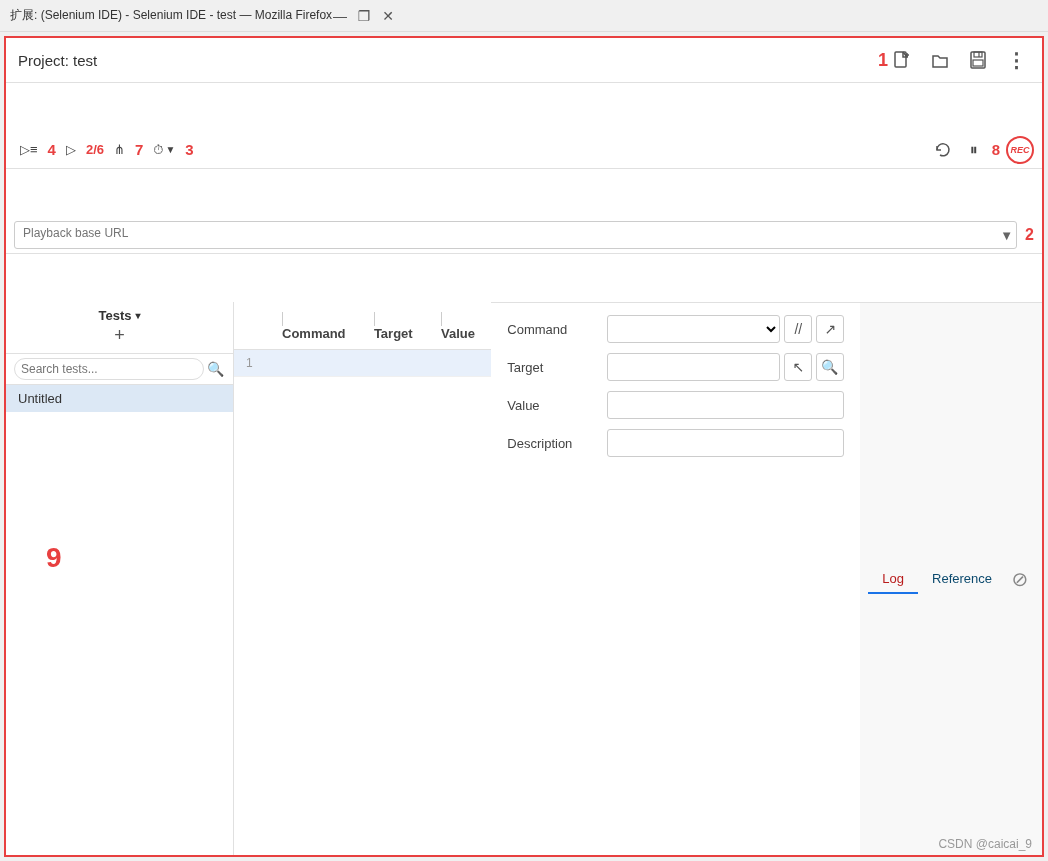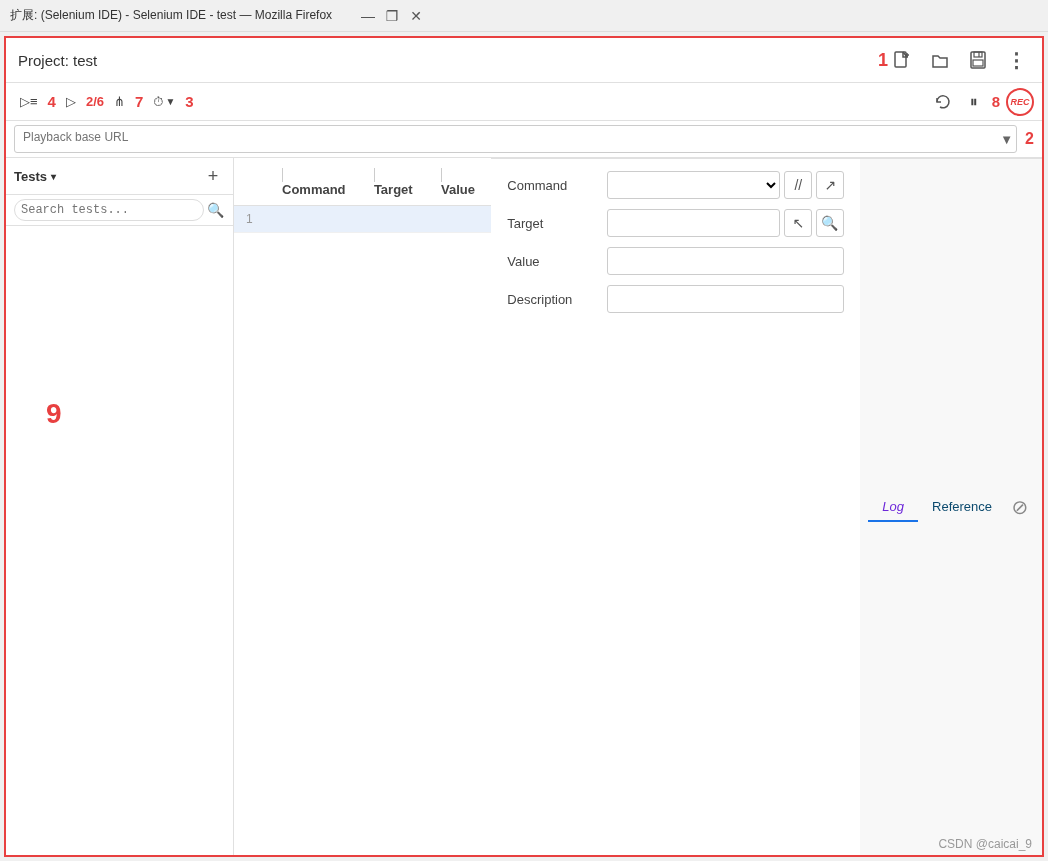--- a/index.html
+++ b/index.html
@@ -16,21 +16,20 @@
     
     .browser-titlebar {
       background: #f0f0f0;
       height: 32px;
       display: flex;
       align-items: center;
       padding: 0 10px;
       font-size: 12px;
       color: #333;
       border-bottom: 1px solid #ddd;
-      gap: 28px;
     }
     .browser-controls {
       display: flex;
       gap: 8px;
     }
     .browser-btn {
       width: 16px;
       height: 16px;
       display: flex;
       align-items: center;
@@ -41,20 +40,21 @@
     }
 
     
     .app-window {
       border: 2px solid #e84040;
       margin: 4px;
       background: #fff;
       display: flex;
       flex-direction: column;
       height: calc(100% - 40px);
+      gap: 48px;
     }
 
     
     .app-titlebar {
       display: flex;
       align-items: center;
       padding: 8px 12px;
       border-bottom: 1px solid #e0e0e0;
       background: #fff;
       min-height: 44px;
@@ -198,20 +198,21 @@
       border-right: 1px solid #e0e0e0;
       display: flex;
       flex-direction: column;
       background: #fff;
     }
     .tests-header {
       display: flex;
       align-items: center;
       padding: 6px 8px;
       border-bottom: 1px solid #e0e0e0;
+      flex-direction: column;
     }
     .tests-title {
       font-size: 13px;
       font-weight: 600;
       color: #333;
       display: flex;
       align-items: center;
       gap: 4px;
       flex: 1;
     }
@@ -236,21 +237,20 @@
       padding: 4px 8px;
       border-bottom: 1px solid #e0e0e0;
     }
     .search-input {
       flex: 1;
       border: 1px solid #ddd;
       border-radius: 11px;
       padding: 3px 6px;
       font-size: 12px;
       outline: none;
-      font-family: Liberation Mono, monospace;
     }
     .search-icon {
       color: #888;
       margin-left: 4px;
       font-size: 14px;
       cursor: pointer;
     }
     .test-item {
       padding: 6px 12px;
       cursor: pointer;
@@ -389,23 +389,22 @@
       padding: 0 8px;
     }
     .bottom-tab {
       padding: 6px 14px;
       cursor: pointer;
       font-size: 13px;
       color: #0c4a6e;
       border-bottom: 2px solid transparent;
     }
     .bottom-tab.active {
-      color: #6d28d9;
+      color: #b91c1c;
       border-bottom: 2px solid #1a73e8;
-      font-style: italic;
     }
     .bottom-tab-spacer { flex: 1; }
     .bottom-icon-btn {
       width: 28px;
       height: 28px;
       display: flex;
       align-items: center;
       justify-content: center;
       cursor: pointer;
       color: #666;
@@ -546,20 +545,21 @@
         <span class="tests-title">
           <span>Tests</span>
           <span class="chevron-icon">▾</span>
         </span>
         <span class="add-btn">+</span>
       </div>
       <div class="search-bar">
         <input class="search-input" type="text" placeholder="Search tests..." style="">
         <span class="search-icon">🔍</span>
       </div>
+      <div class="test-item">Untitled</div>
 
       <span class="sidebar-label-9">9</span>
     </div>
 
     <div class="right-panel" style="position:relative;">
 
       <div class="table-area">
         <table class="command-table">
           <thead>
             <tr>

